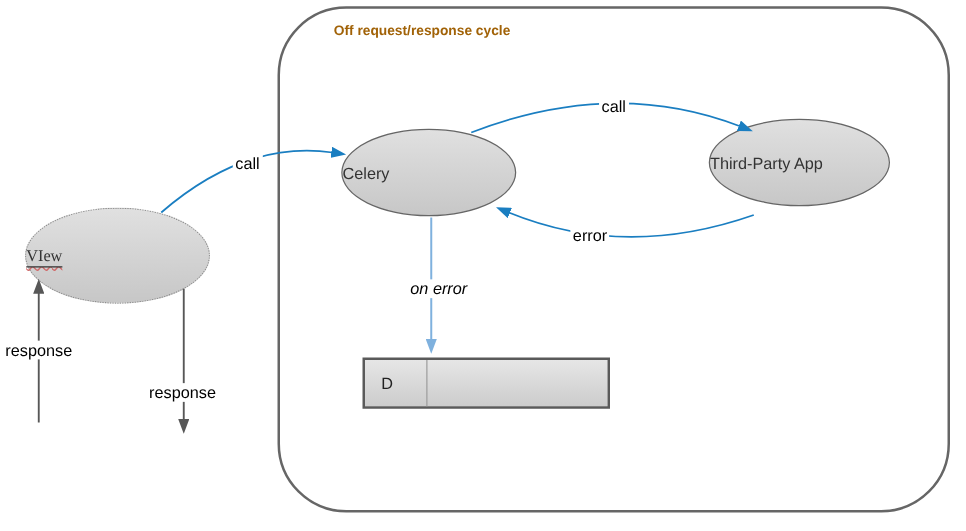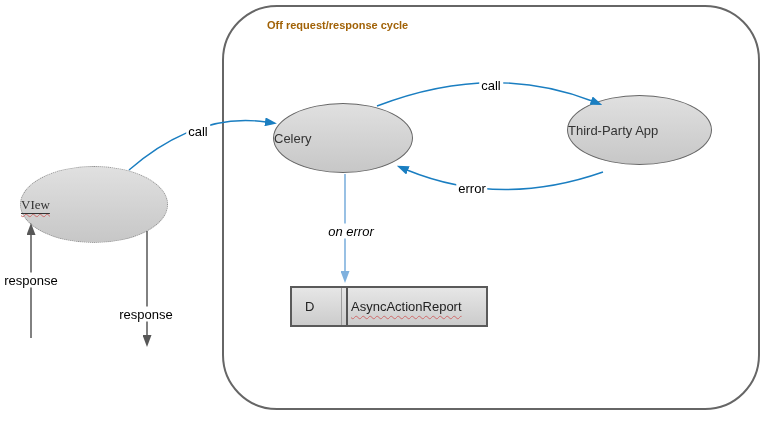--- a/index.html
+++ b/index.html
@@ -108,23 +108,20 @@
 
 <div class="abs node node-third">
   <span>Third-Party App</span>
 </div>
 
 <div class="abs report">
   <div class="report-key">
     <span>D</span>
   </div>
   <div class="report-gap"></div>
-  <div class="report-name">
-    <span class="misspelled">AsyncActionReport</span>
-  </div>
 </div>
 
 <svg class="abs edges" width="773" height="425" viewBox="0 0 773 425">
   <defs>
     <marker id="arrowBlue" viewBox="0 0 12 9" refX="1" refY="4.5" markerWidth="12" markerHeight="9" orient="auto" markerUnits="userSpaceOnUse">
       <path d="M0,0 L12,4.5 L0,9 Z" class="mk-blue"></path>
     </marker>
     <marker id="arrowLBlue" viewBox="0 0 12 9" refX="1" refY="4.5" markerWidth="12" markerHeight="9" orient="auto" markerUnits="userSpaceOnUse">
       <path d="M0,0 L12,4.5 L0,9 Z" class="mk-lblue"></path>
     </marker>

